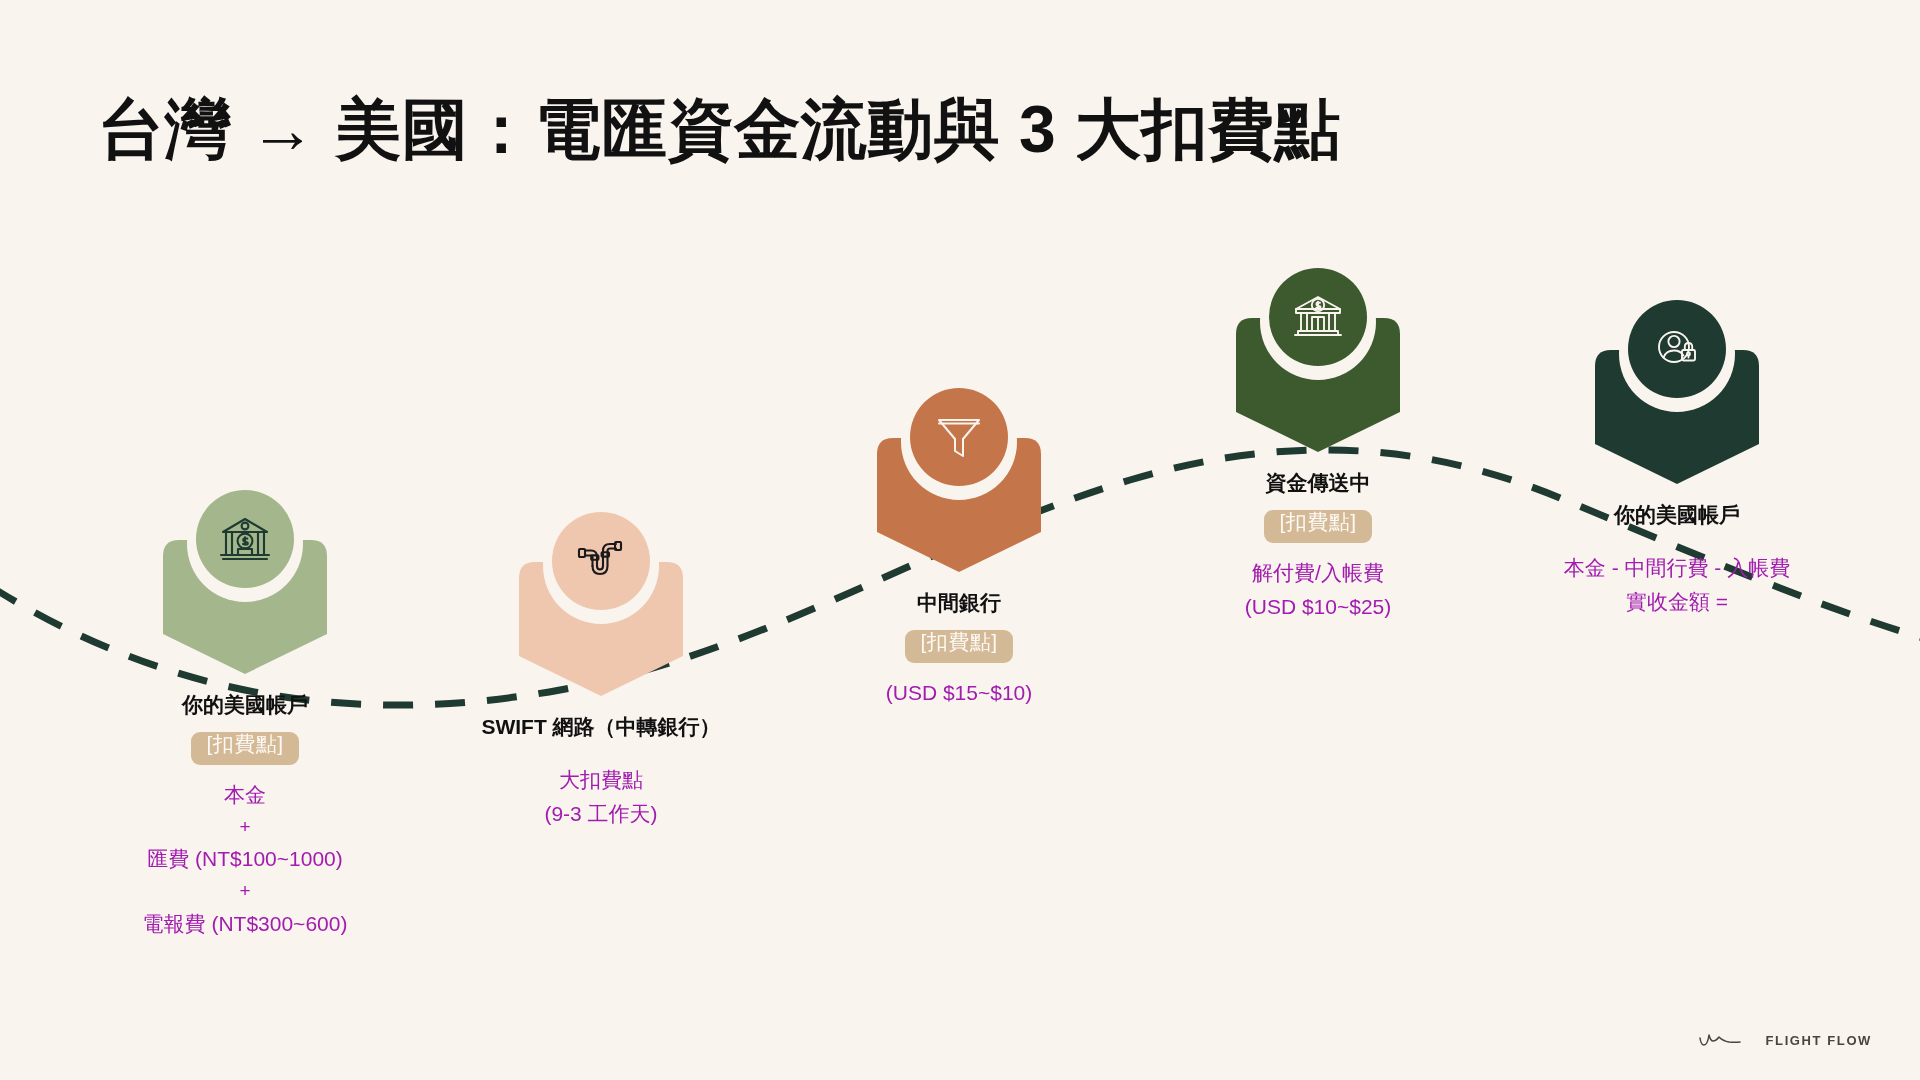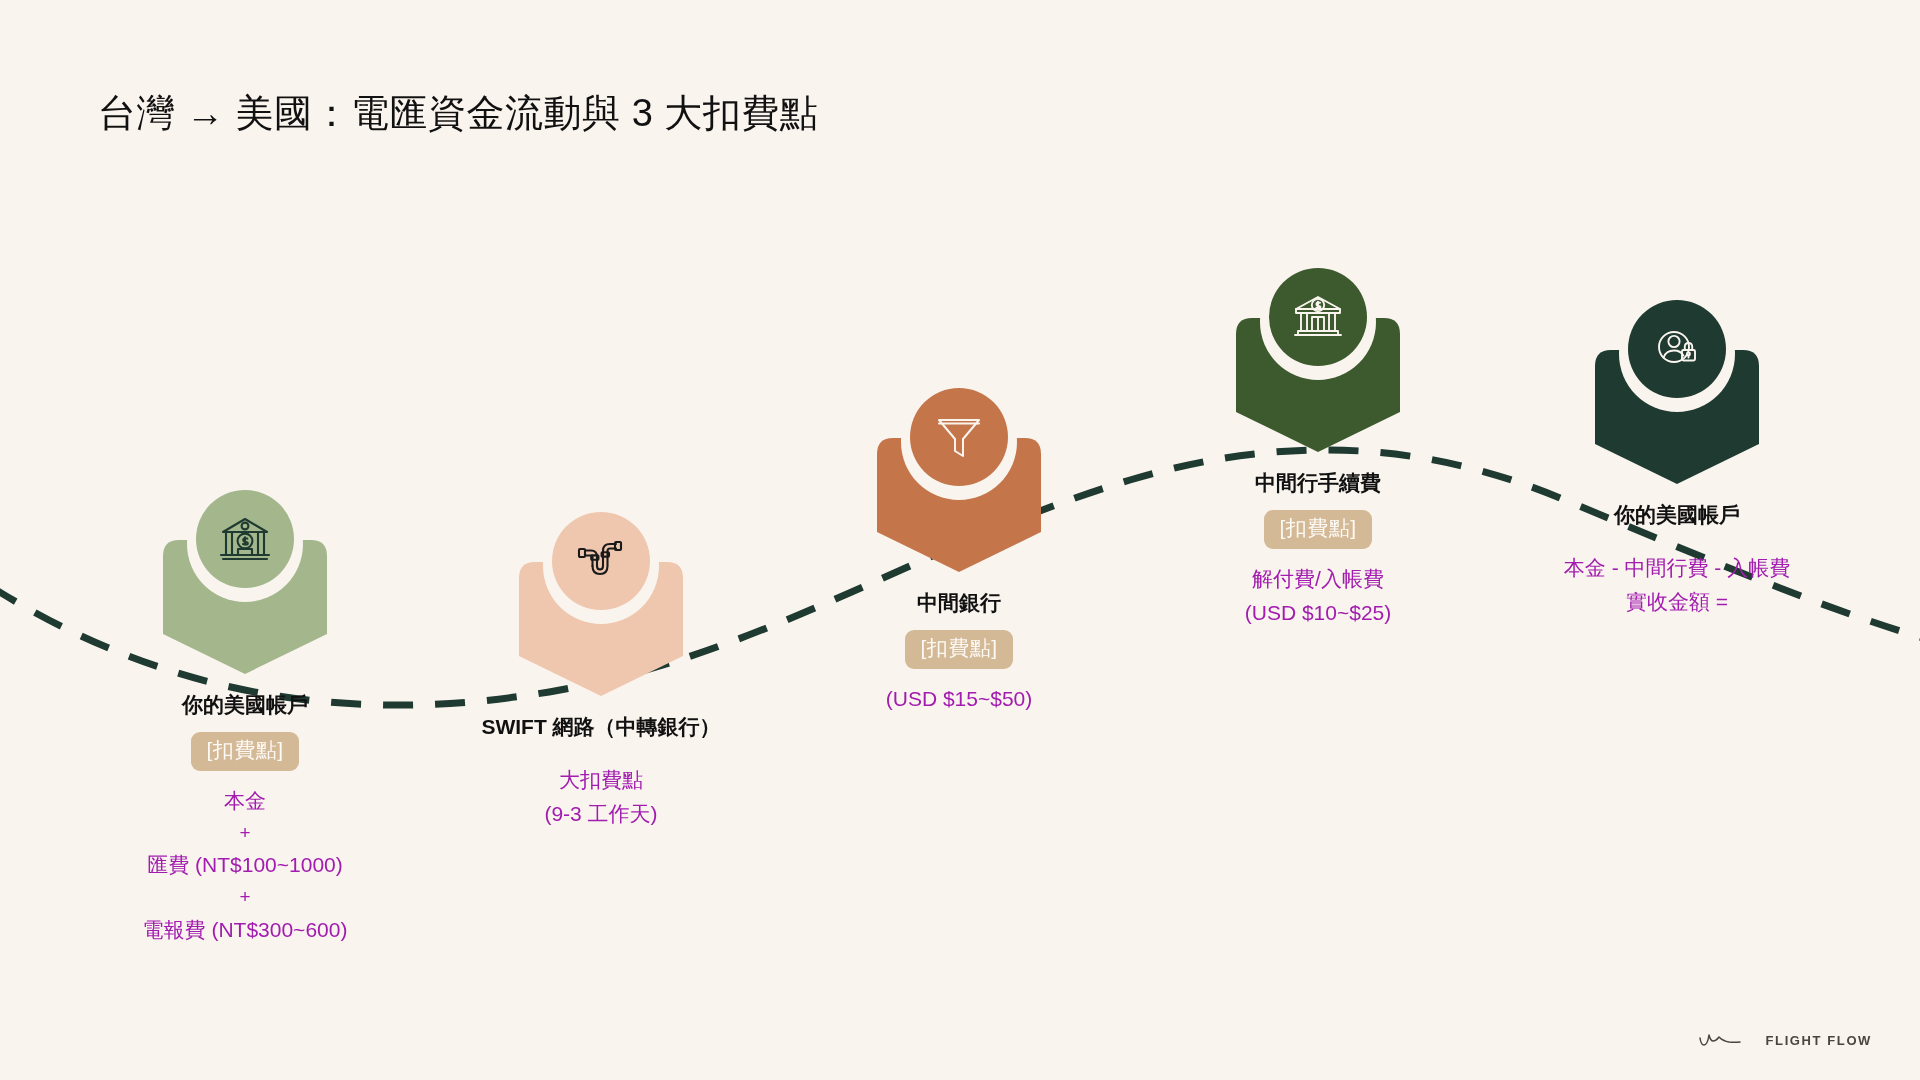--- a/index.html
+++ b/index.html
@@ -22,22 +22,22 @@
     position: relative;
     width: 1920px;
     height: 1080px;
   }
 
   
   #title {
     position: absolute;
     left: 98px;
     top: 92px;
-    font-size: 38px;
-    font-weight: 400;
+    font-size: 66px;
+    font-weight: 700;
     letter-spacing: 0.5px;
     color: #111111;
     white-space: nowrap;
     line-height: 1.15;
   }
 
   
   #flow-curve {
     position: absolute;
     left: 0;
@@ -94,21 +94,21 @@
     font-size: 21px;
     font-weight: 700;
     color: #111111;
     white-space: nowrap;
     line-height: 1.4;
   }
 
   .fee-badge {
     display: inline-block;
     margin-top: 13px;
-    padding: 6px 15px 8px;
+    padding: 0 15px 8px;
     border-radius: 9px;
     background: #D4B996;
     color: #FDF9F5;
     font-size: 21px;
     font-weight: 400;
     line-height: 1.15;
     letter-spacing: 0.5px;
   }
 
   .node-detail {
@@ -221,21 +221,21 @@
           <path d="M5 11.5 L45 11.5"></path>
         </svg>
       </div>
     </div>
     <div class="node-text">
       <div class="node-title">中間銀行</div>
       <div>
         <span class="fee-badge" style="background: rgb(212, 185, 150); color: rgb(253, 249, 245);">[扣費點]</span>
       </div>
       <div class="node-detail">
-        <div>(USD $15~$50)</div>
+        <div>(USD $15~$10)</div>
       </div>
     </div>
   </div>
 
   <div class="node" style="left:1318px; top:268px;">
     <div class="badge-wrap">
       <svg class="pin" viewBox="0 0 172 138">
         <path d="M4 18 Q4 2 20 2 L152 2 Q168 2 168 18 L168 96 L86 136 L4 96 Z" fill="#3C5A2E"></path>
         <circle cx="86" cy="6" r="58" fill="#FAF4EF"></circle>
       </svg>
@@ -245,21 +245,21 @@
           <circle cx="28" cy="16" r="6.2"></circle>
           <path d="M28 12.6 L28 19.4 M30 13.8 Q26.2 13 26.4 15.2 Q26.6 17 29.6 17.2 Q30.9 17.5 30.3 18.7 Q29.6 19.6 26.3 18.7"></path>
           <path d="M6 20 L6 24 L50 24 L50 20"></path>
           <path d="M11 24 L11 42 M17 24 L17 42 M39 24 L39 42 M45 24 L45 42"></path>
           <path d="M8 42 L48 42 M5 46 L51 46 M8 42 L8 46 M48 42 L48 46"></path>
           <path d="M22 42 L22 28 L34 28 L34 42 M28 28 L28 42"></path>
         </svg>
       </div>
     </div>
     <div class="node-text">
-      <div class="node-title">中間行手續費</div>
+      <div class="node-title">資金傳送中</div>
       <div>
         <span class="fee-badge" style="background: rgb(212, 185, 150); color: rgb(253, 249, 245);">[扣費點]</span>
       </div>
       <div class="node-detail">
         <div>解付費/入帳費</div>
         <div>(USD $10~$25)</div>
       </div>
     </div>
   </div>
 

